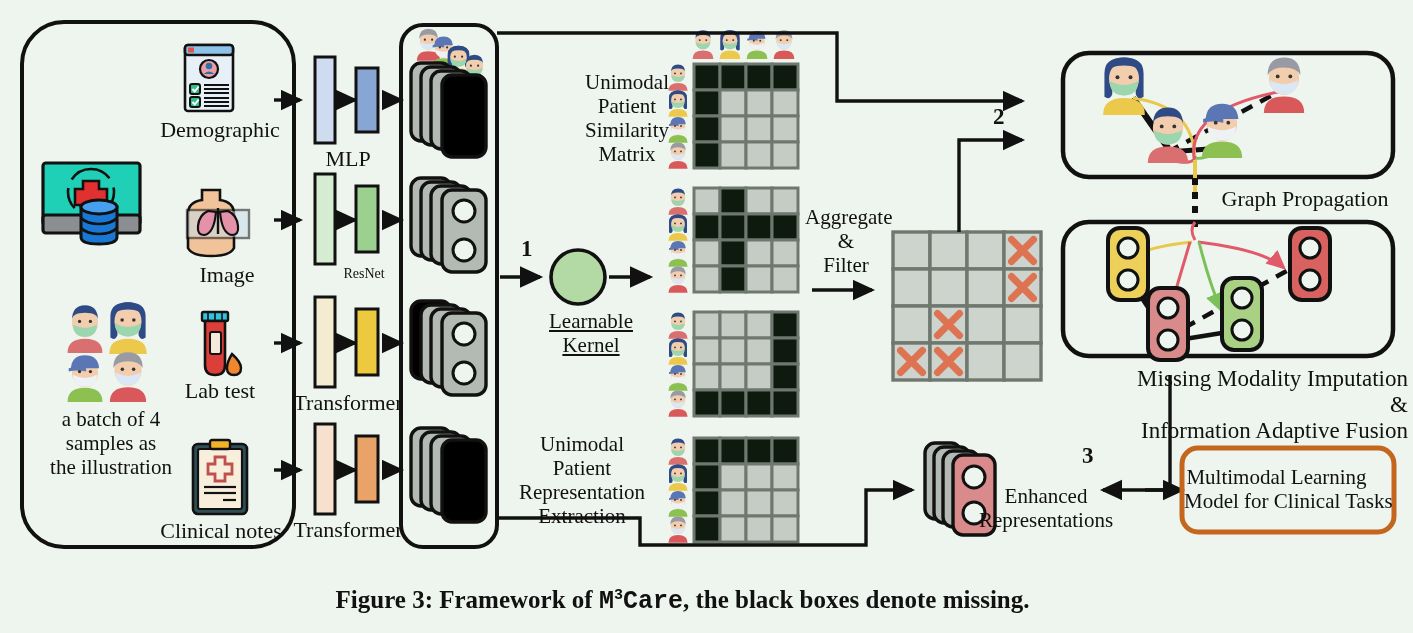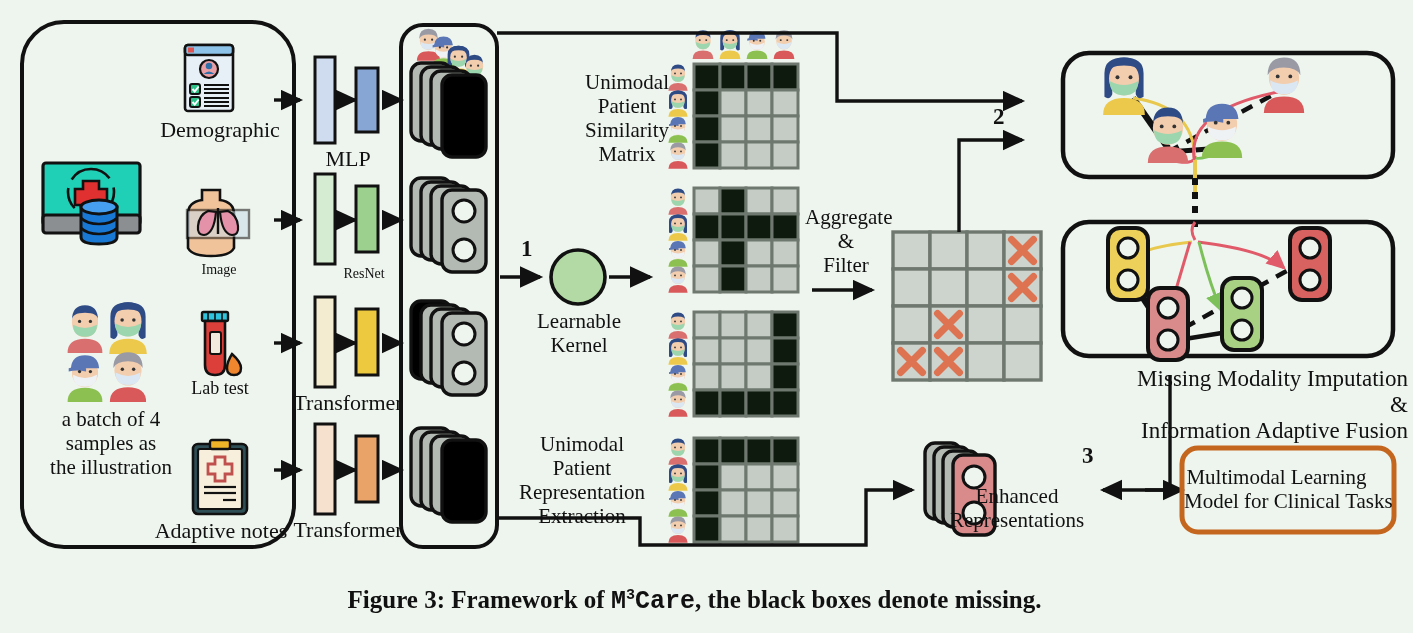--- a/index.html
+++ b/index.html
@@ -20,21 +20,20 @@
     line-height:1.14;
     white-space:pre;
   }
   .caption{
     position:absolute;left:0;top:586px;width:1365px;
     text-align:center;
     font-family:"Liberation Serif", serif;
     font-weight:bold;
     font-size:25px;
     color:#111;
-    padding-left:12px;
   }
   .caption .mono{
     font-family:"Liberation Mono", monospace;
     font-weight:bold;
   }
   .caption sup{font-size:15px;vertical-align:super;}
   .num{
     position:absolute;
     font-family:"Liberation Serif", serif;
     font-weight:bold;
@@ -530,60 +529,61 @@
       <circle cx="1310" cy="280" r="10" fill="#eef5ee" stroke="#111" stroke-width="3"></circle>
     </g>
   </g>
 
   <rect x="1182" y="448" width="212" height="84" rx="16" ry="16" fill="none" stroke="#c4661e" stroke-width="5"></rect>
 </svg>
 
 
 <div class="lbl" style="left:156px;top:117px;width:128px;font-size:22px;">Demographic</div>
 
-<div class="lbl" style="left:170px;top:262px;width:98px;font-size:14px;">Image</div>
-
-<div class="lbl" style="left:168px;top:378px;width:104px;font-size:18px;">Lab test</div>
-
-<div class="lbl" style="left:150px;top:518px;width:142px;font-size:22px;">Adaptive notes</div>
+<div class="lbl" style="left:178px;top:262px;width:98px;font-size:22px;">Image</div>
+
+<div class="lbl" style="left:168px;top:378px;width:104px;font-size:22px;">Lab test</div>
+
+<div class="lbl" style="left:150px;top:518px;width:142px;font-size:22px;">Clinical notes</div>
 
 <div class="lbl" style="left:32px;top:408px;width:158px;font-size:21px;">a batch of 4
 samples as
 the illustration</div>
 
 <div class="lbl" style="left:300px;top:146px;width:96px;font-size:22px;">MLP</div>
 <div class="lbl" style="left:312px;top:266px;width:104px;font-size:14px;">ResNet</div>
 <div class="lbl" style="left:282px;top:390px;width:132px;font-size:22px;">Transformer</div>
 <div class="lbl" style="left:282px;top:517px;width:132px;font-size:22px;">Transformer</div>
 
-<div class="lbl" style="left:528px;top:310px;width:102px;font-size:21px;">Learnable
+<div class="lbl" style="left:540px;top:310px;width:102px;font-size:21px;text-decoration:underline;">Learnable
 Kernel</div>
 
 <div class="lbl" style="left:572px;top:71px;width:110px;font-size:21px;">Unimodal
 Patient
 Similarity
 Matrix</div>
 
 <div class="lbl" style="left:500px;top:433px;width:164px;font-size:21px;">Unimodal
 Patient
 Representation
 Extraction</div>
 
 <div class="lbl" style="left:805px;top:206px;width:82px;font-size:21px;">Aggregate
 &amp;
 Filter</div>
 
 
 
+<div class="lbl" style="left:1212px;top:186px;width:186px;font-size:22px;">Graph Propagation</div>
 
 <div class="lbl" style="left:1128px;top:366px;width:280px;font-size:23px;text-align:right;">Missing Modality Imputation
 &amp;
 Information Adaptive Fusion</div>
 
-<div class="lbl" style="left:943px;top:485px;width:148px;font-size:21px;">Enhanced
+<div class="lbl" style="left:972px;top:485px;width:148px;font-size:21px;">Enhanced
 Representations</div>
 
 <div class="lbl" style="left:1184px;top:466px;width:185px;font-size:21px;">Multimodal Learning
 Model for Clinical Tasks</div>
 
 <div class="num" style="left:521px;top:236px;">1</div>
 <div class="num" style="left:993px;top:104px;">2</div>
 <div class="num" style="left:1082px;top:443px;">3</div>
 
 <div class="caption">

